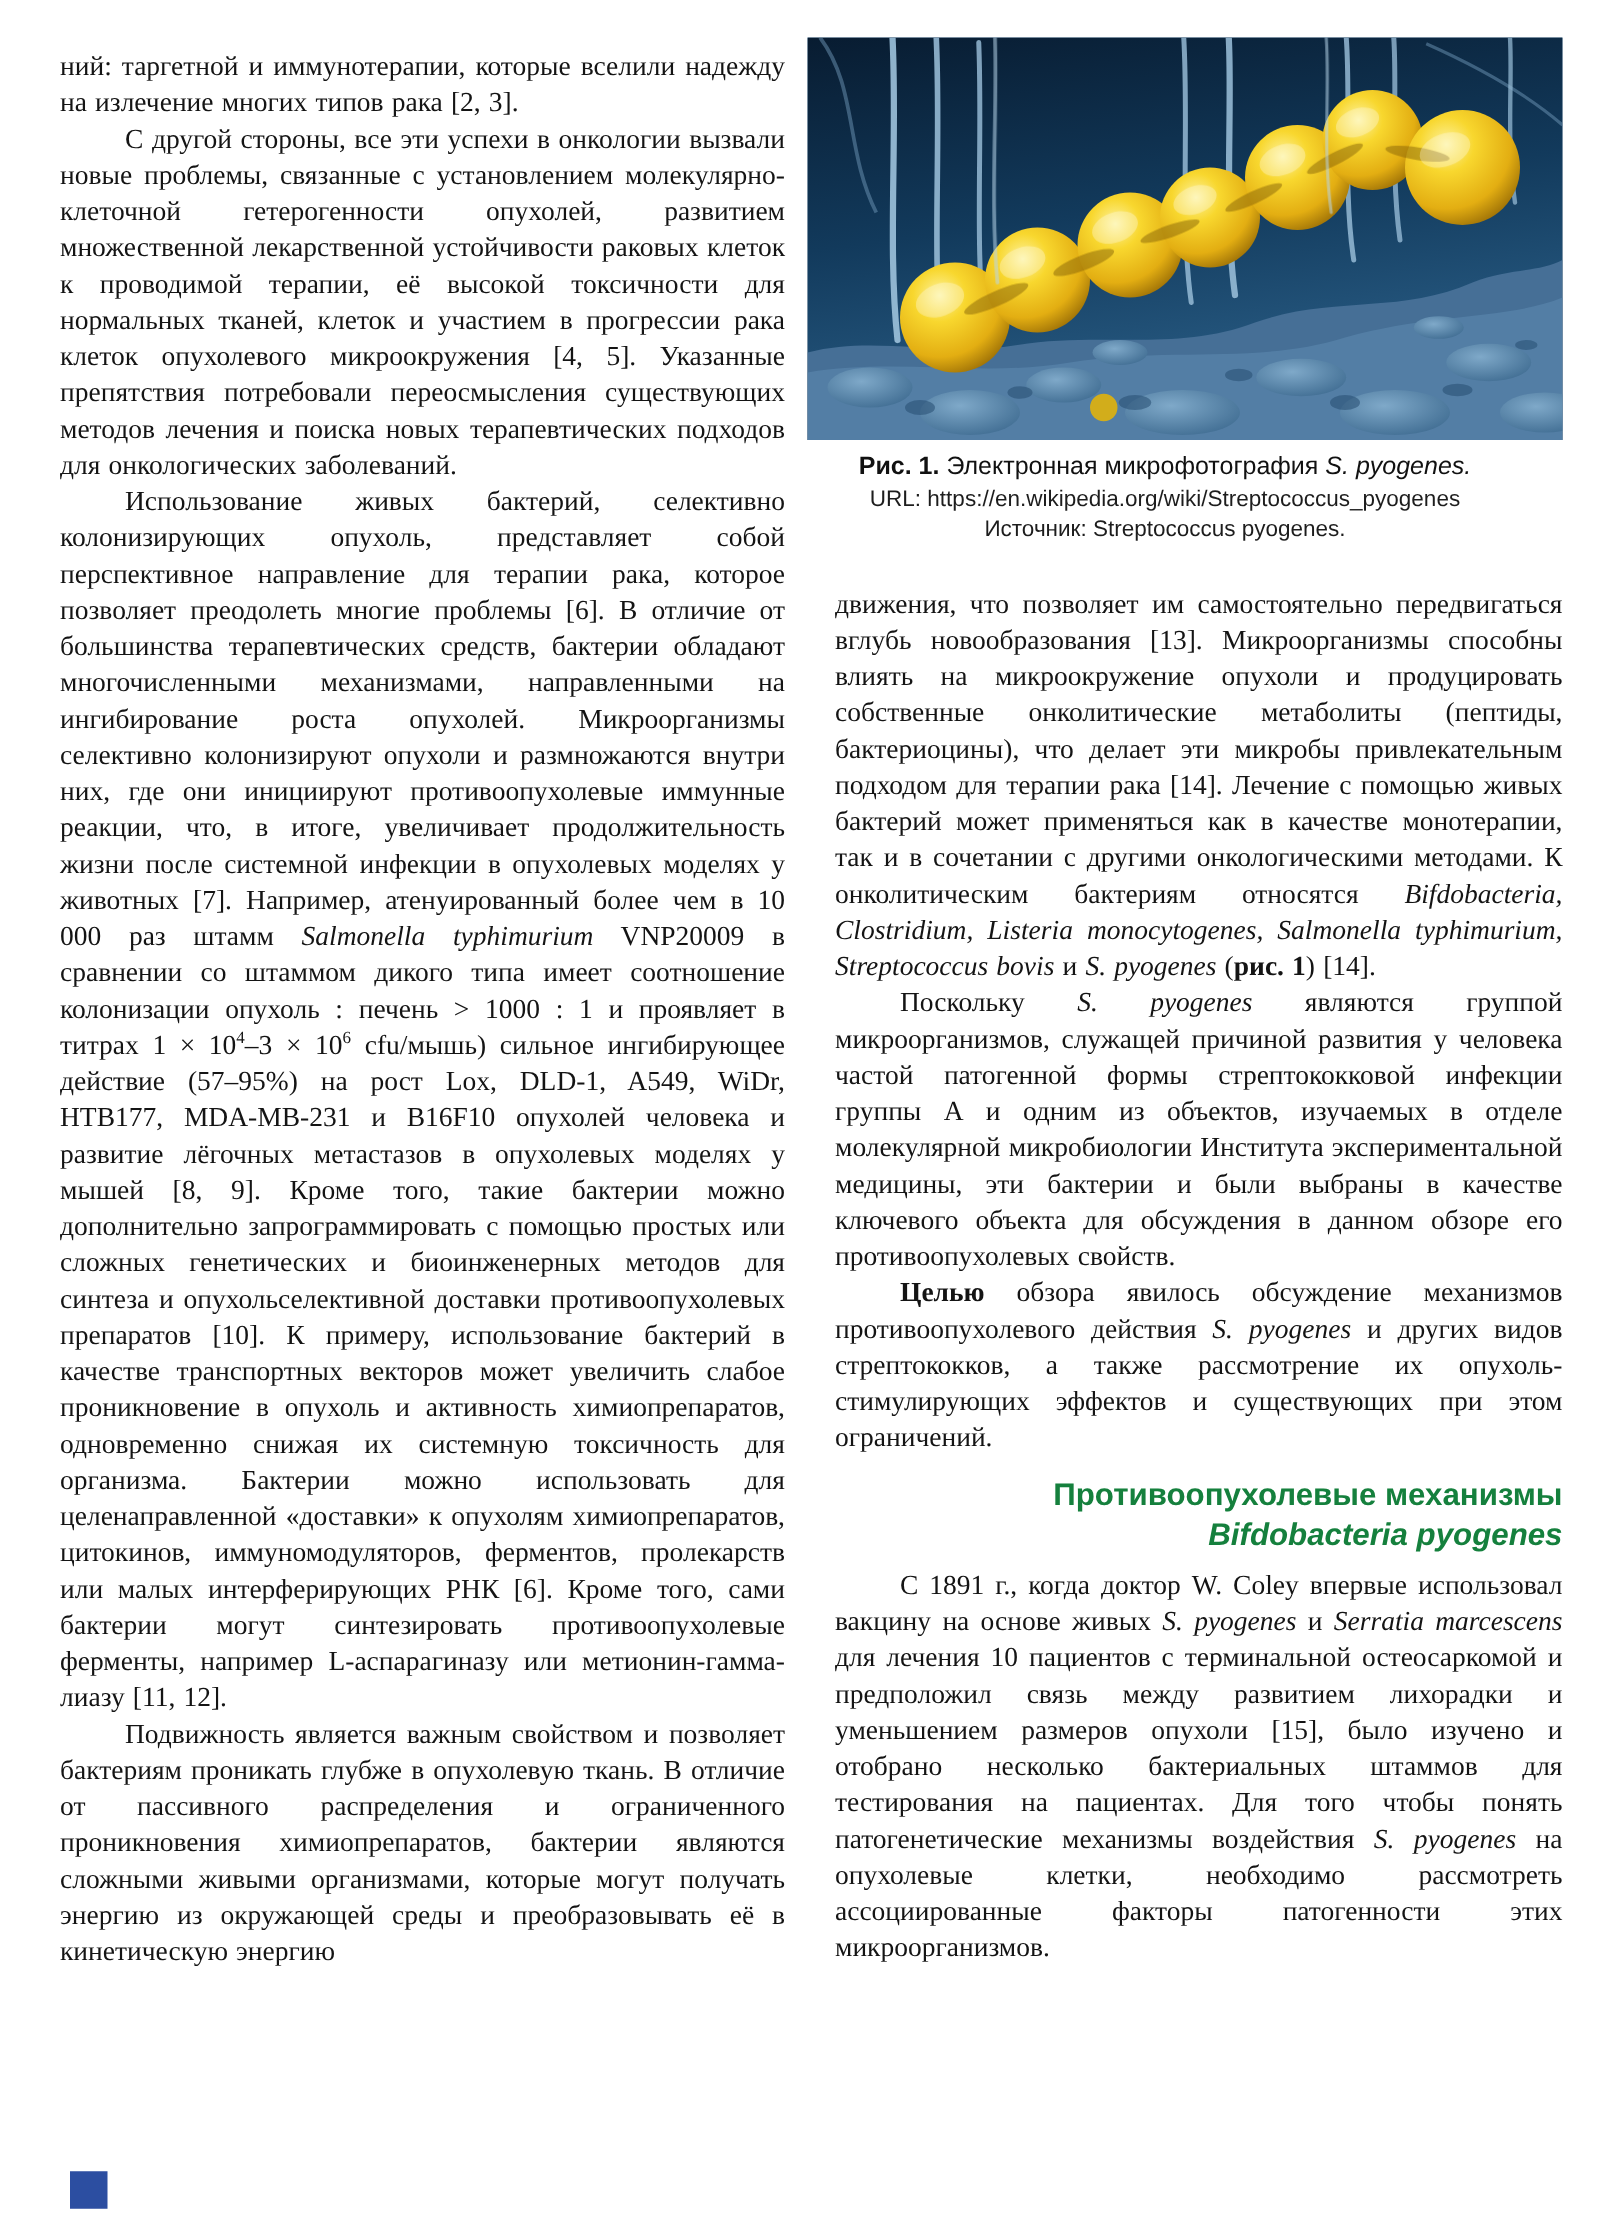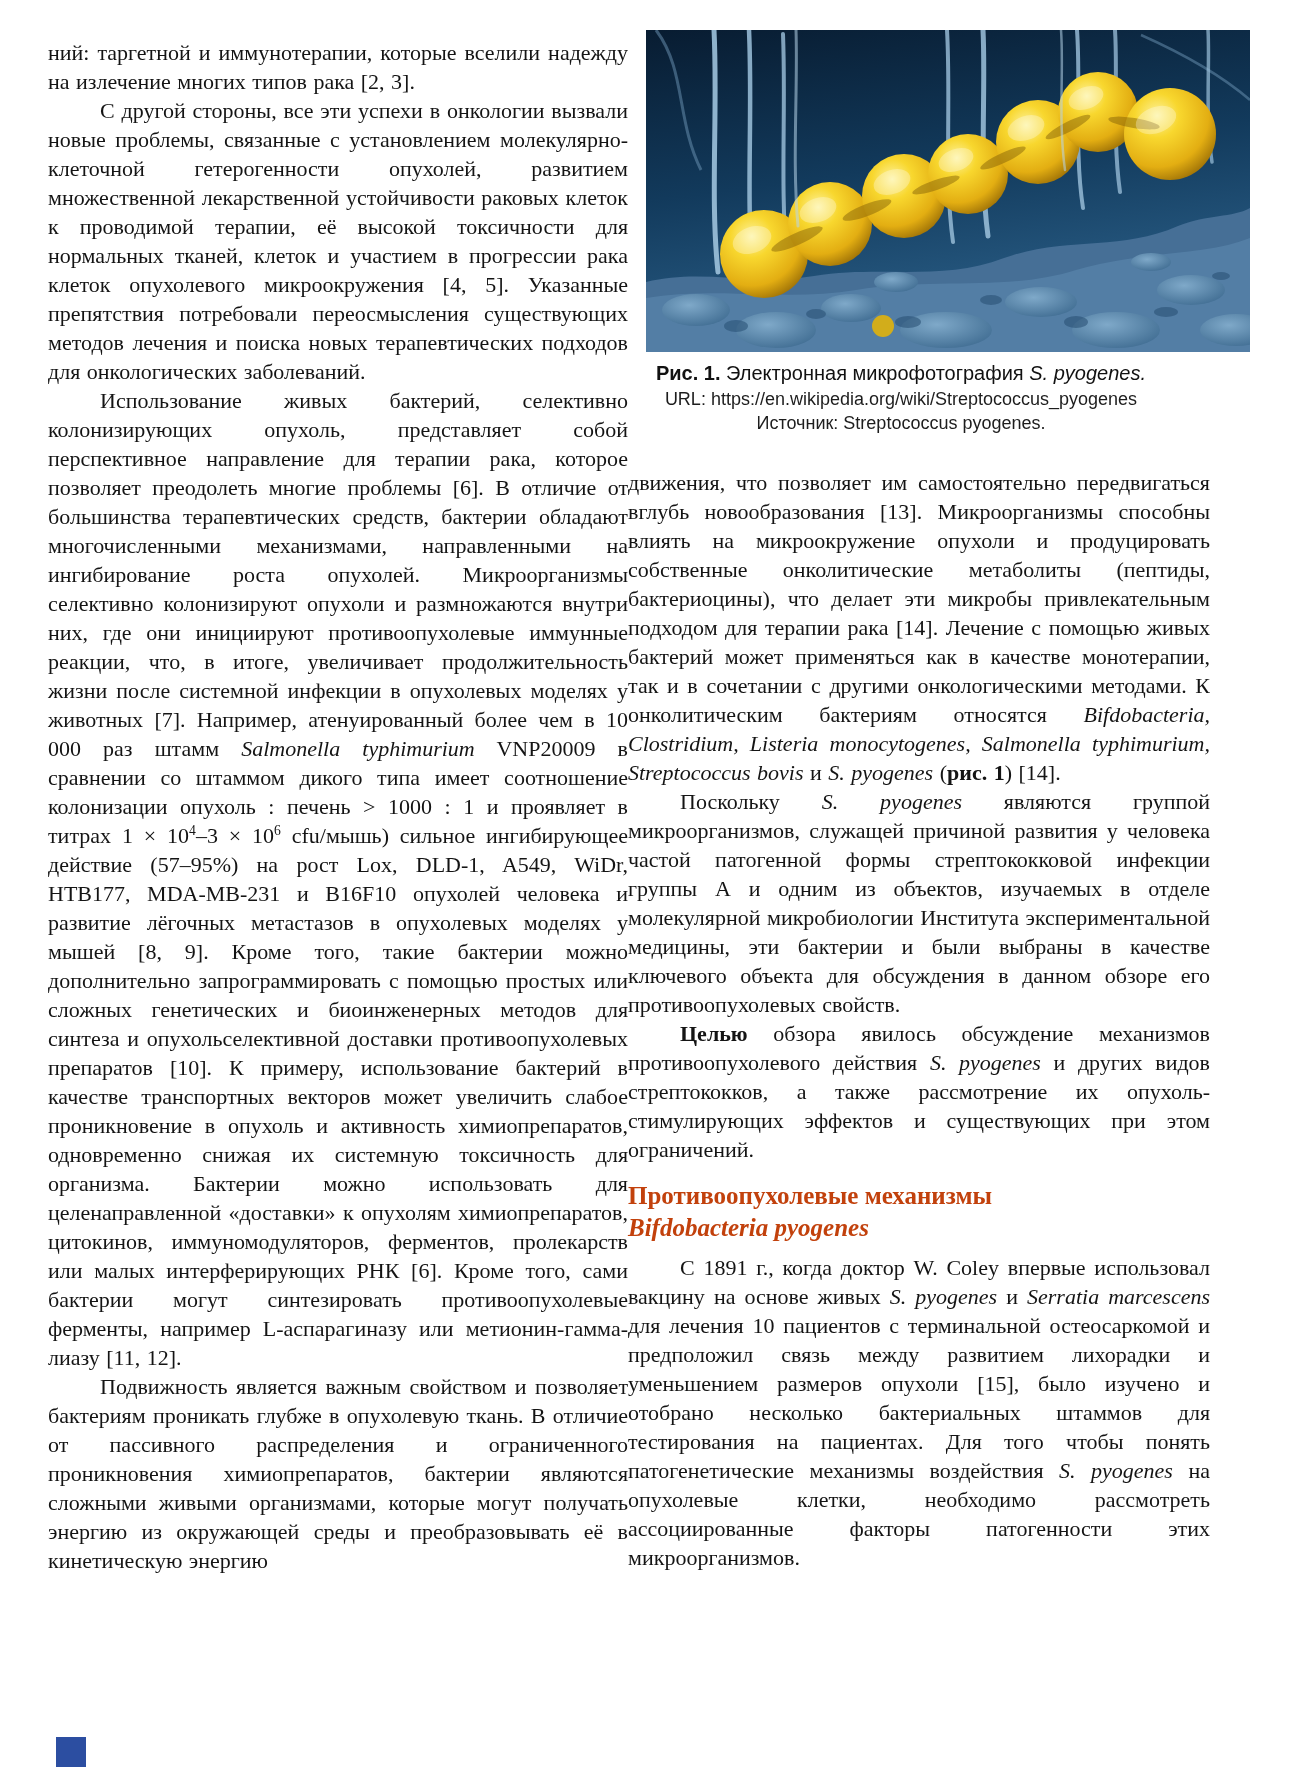--- a/index.html
+++ b/index.html
@@ -4,27 +4,27 @@
 <style>
   html,body{margin:0;padding:0}
   body{
     width:1290px;height:1776px;position:relative;overflow:hidden;
     background:#ffffff;color:#141414;
     font-family:"Liberation Serif",serif;
   }
   .body-p{margin:0;text-align:justify;font-size:22px;line-height:29px;word-spacing:1px}
   .indent{text-indent:52px}
   .left-col{position:absolute;left:48px;top:38px;width:580px}
-  .right-col{position:absolute;left:628px;top:468px;width:582px}
+  .right-col{position:absolute;left:668px;top:468px;width:582px}
   .figure-box{position:absolute;left:646px;top:30px;width:604px;height:322px;overflow:hidden;background:#123a5c}
   .figure-box svg{display:block}
-  .caption{position:absolute;left:581px;top:359px;width:640px;text-align:center;font-family:"Liberation Sans",sans-serif}
+  .caption{position:absolute;left:612px;top:359px;width:640px;text-align:center;font-family:"Liberation Sans",sans-serif}
   .cap1{font-size:20px;line-height:28px;color:#111}
   .cap2{font-size:18px;line-height:24px;color:#1d1d1d}
-  .section-heading{font-family:Liberation Serif, serif;font-weight:bold;font-size:25px;line-height:32px;text-align:left;margin:16px 0 9px;color:#c2410c}
+  .section-heading{font-family:Liberation Sans, sans-serif;font-weight:bold;font-size:25px;line-height:32px;text-align:right;margin:16px 0 9px;color:#15803d}
   .section-heading .line2{font-style:italic}
   .seg-i{font-style:italic}
   .seg-b{font-weight:bold}
   .seg-sup{vertical-align:super;font-size:0.62em;line-height:0}
   .corner-mark{position:absolute;left:56px;top:1737px;width:30px;height:30px}
 </style>
 </head>
 <body>
 
 <div class="left-col">

